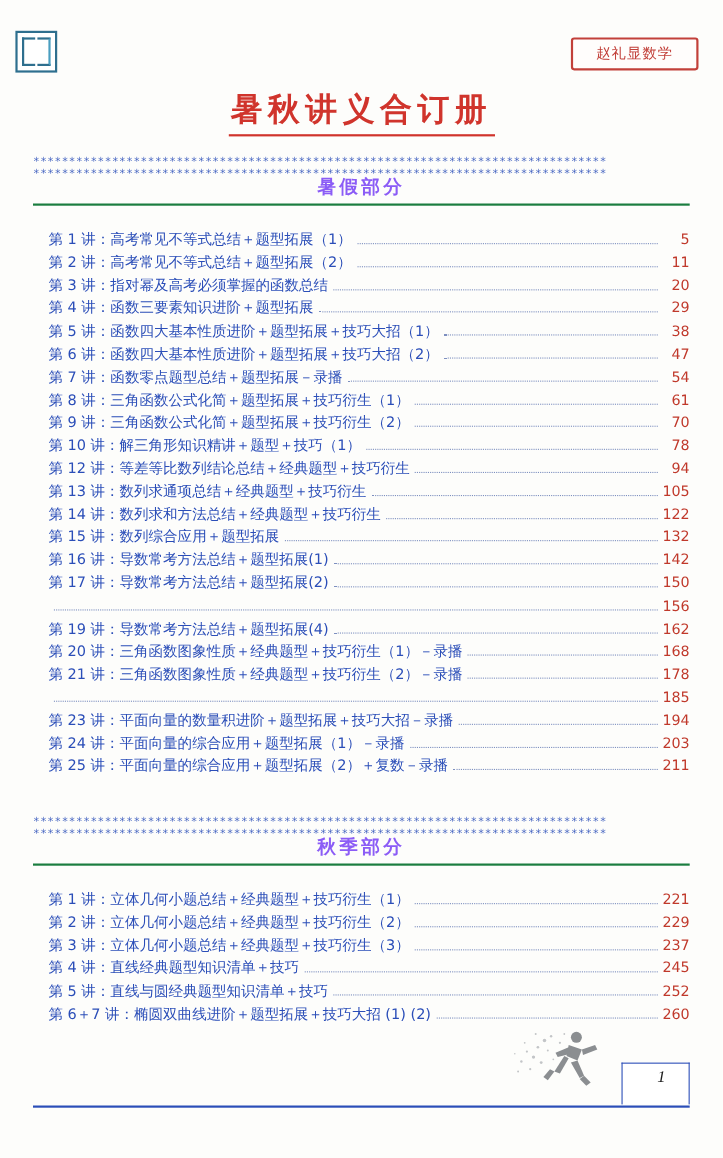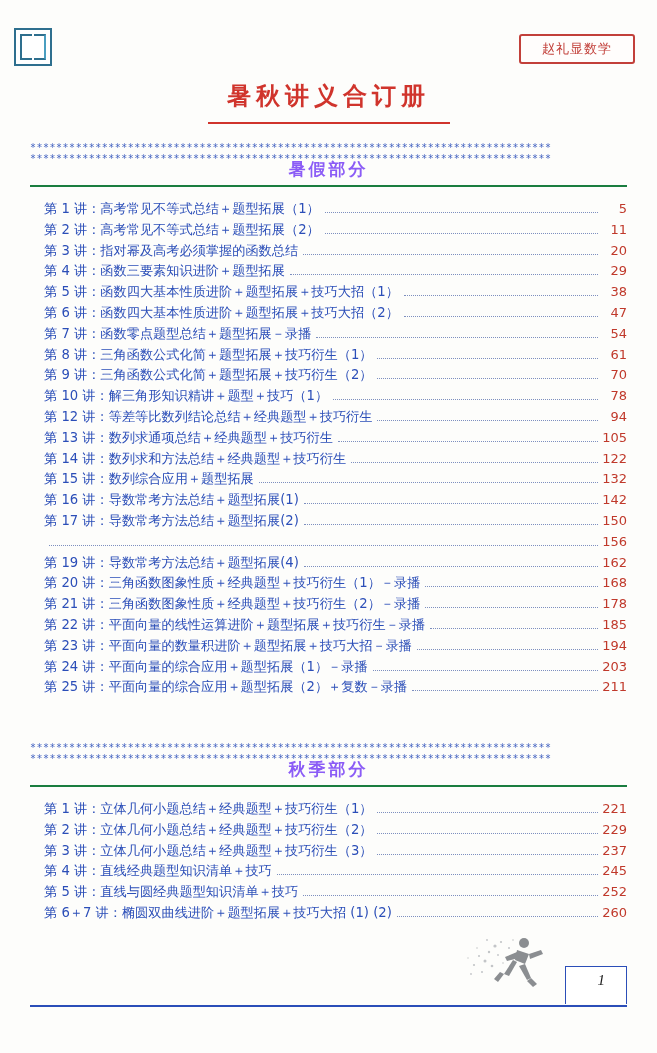--- a/index.html
+++ b/index.html
@@ -71,21 +71,21 @@
     background: #fffdfc;
   }
 
   
   .doc-title {
     position: absolute;
     left: 0; right: 0;
     top: 80px;
     text-align: center;
     color: #d0342c;
-    font-size: 24px;
+    font-size: 29px;
     letter-spacing: 5px;
     font-weight: bold;
     font-family: Liberation Serif, serif;
   }
   .title-rule {
     position: absolute;
     left: 208px;
     top: 122px;
     width: 242px;
     height: 2px;
@@ -132,21 +132,21 @@
     position: absolute;
     left: 0;
     top: 32px;
     width: 597px;
     height: 1.5px;
     background: #1a7d3f;
   }
 
   
   .toc {
-    margin-top: 6px;
+    margin-top: 16px;
   }
   .toc-row {
     display: flex;
     align-items: baseline;
     font-size: 13.2px;
     color: #2b4eb8;
     line-height: 20.8px;
     font-family: "DejaVu Sans", sans-serif;
     padding-left: 14px;
   }
@@ -319,21 +319,20 @@
         <span class="toc-label">第 20 讲：三角函数图象性质＋经典题型＋技巧衍生（1）－录播</span>
         <span class="toc-leader"></span>
         <span class="toc-page">168</span>
       </div>
       <div class="toc-row">
         <span class="toc-label">第 21 讲：三角函数图象性质＋经典题型＋技巧衍生（2）－录播</span>
         <span class="toc-leader"></span>
         <span class="toc-page">178</span>
       </div>
       <div class="toc-row">
-        <span class="toc-label">第 22 讲：平面向量的线性运算进阶＋题型拓展＋技巧衍生－录播</span>
         <span class="toc-leader"></span>
         <span class="toc-page">185</span>
       </div>
       <div class="toc-row">
         <span class="toc-label">第 23 讲：平面向量的数量积进阶＋题型拓展＋技巧大招－录播</span>
         <span class="toc-leader"></span>
         <span class="toc-page">194</span>
       </div>
       <div class="toc-row">
         <span class="toc-label">第 24 讲：平面向量的综合应用＋题型拓展（1）－录播</span>

